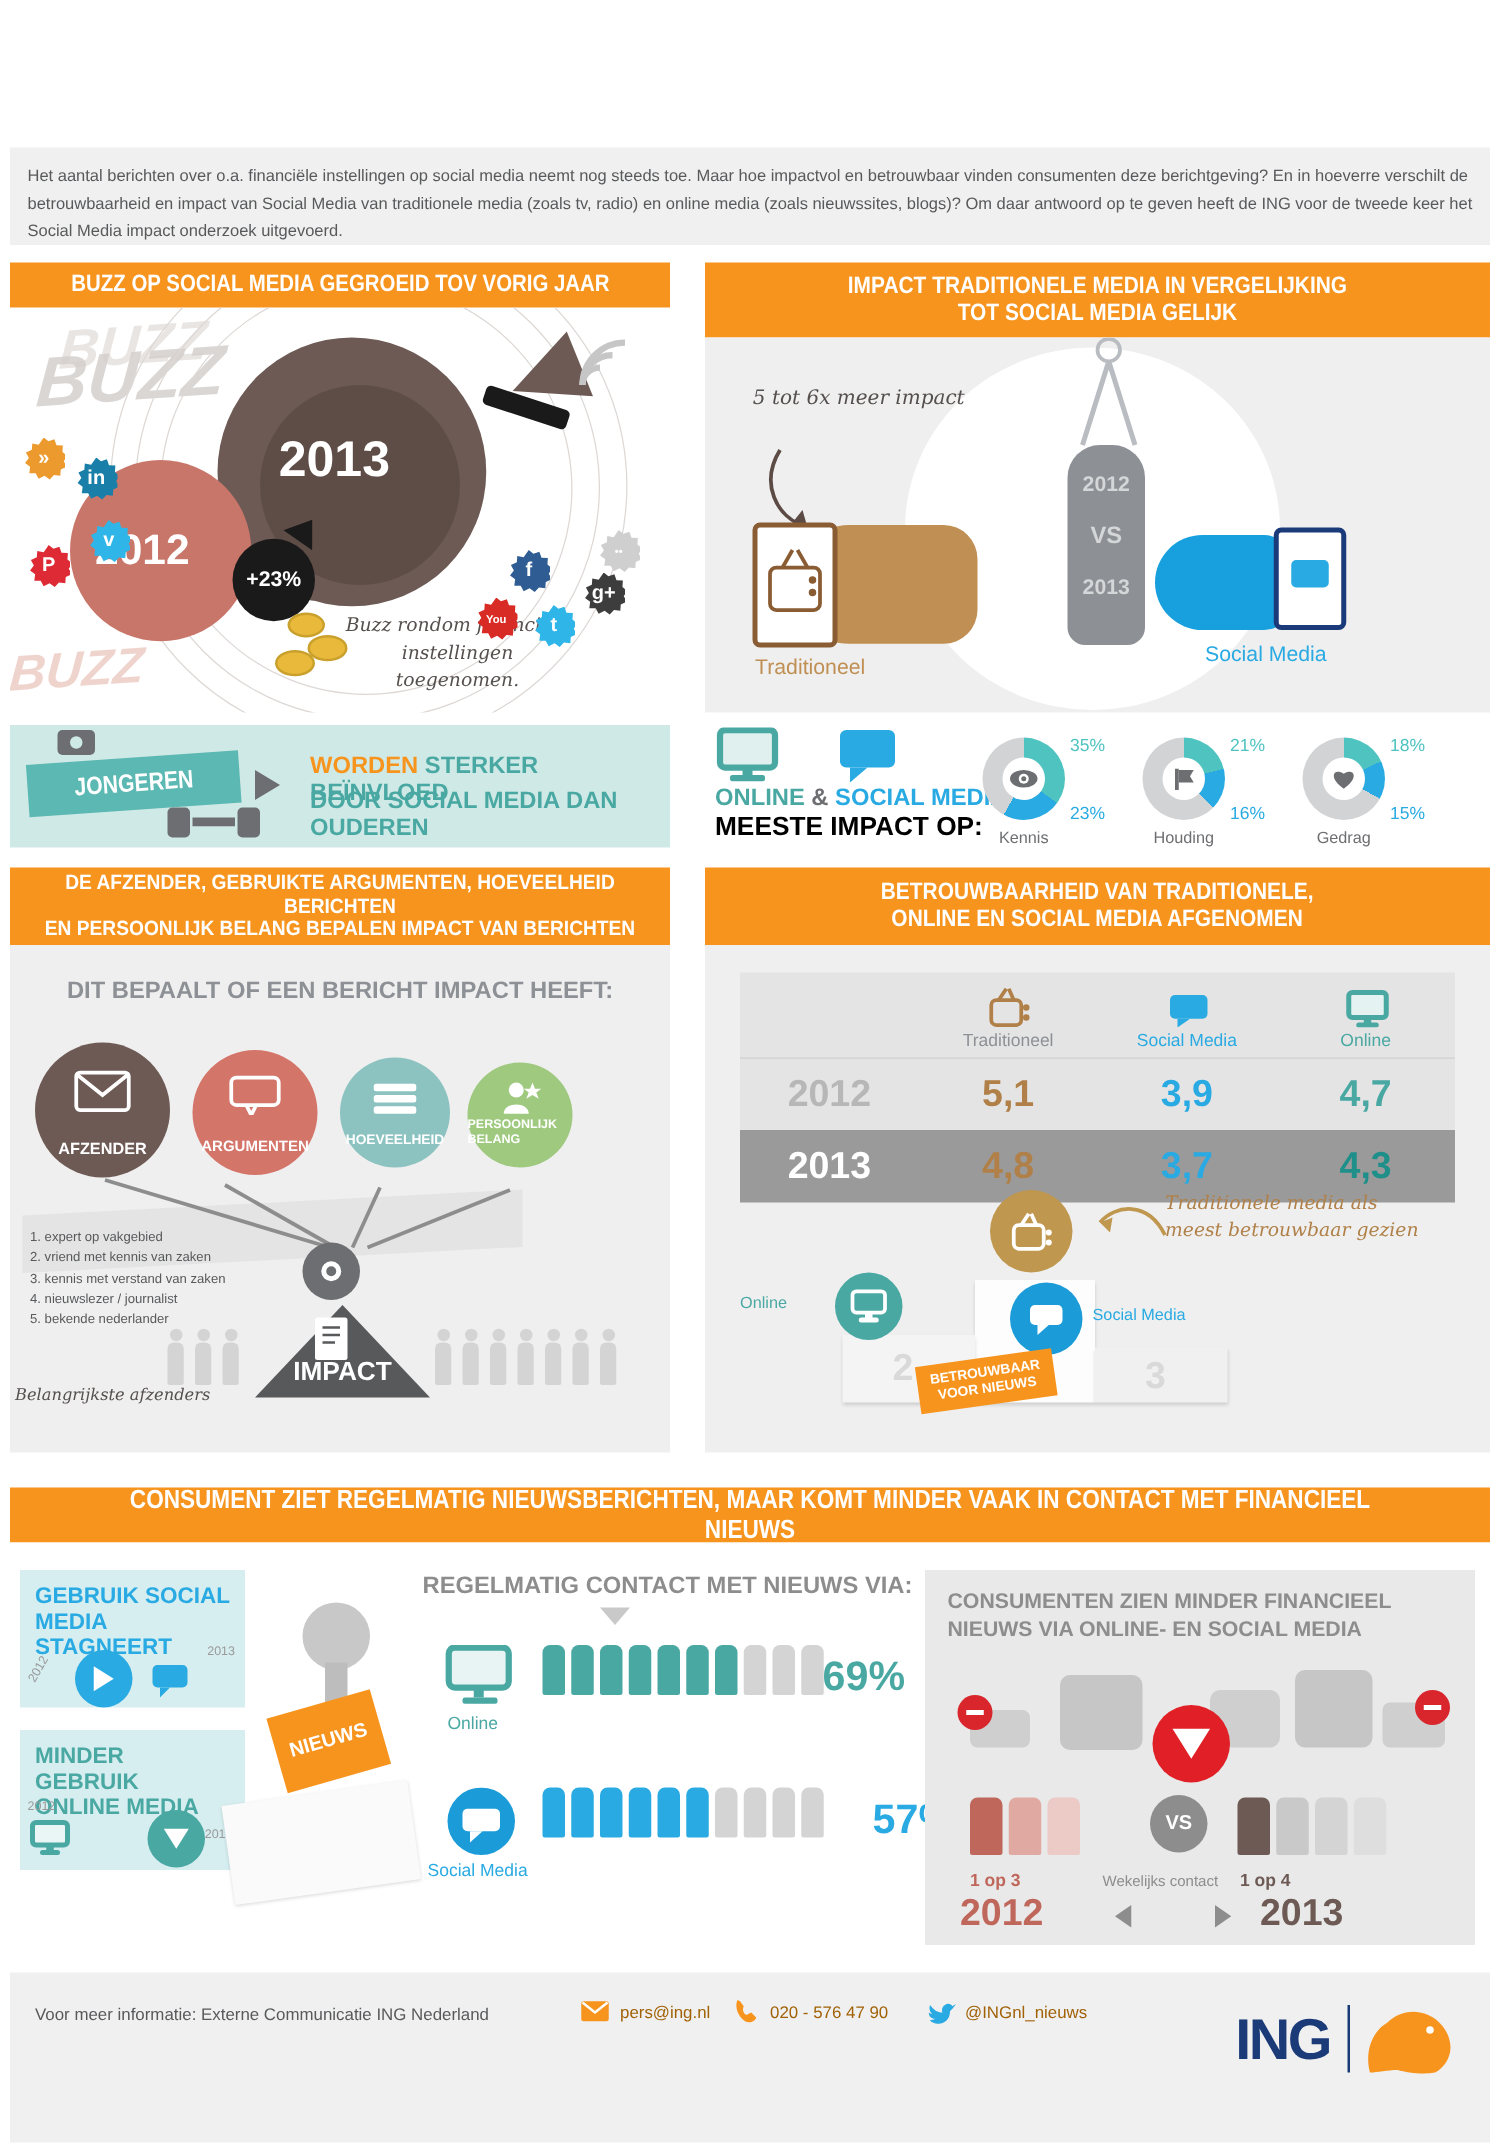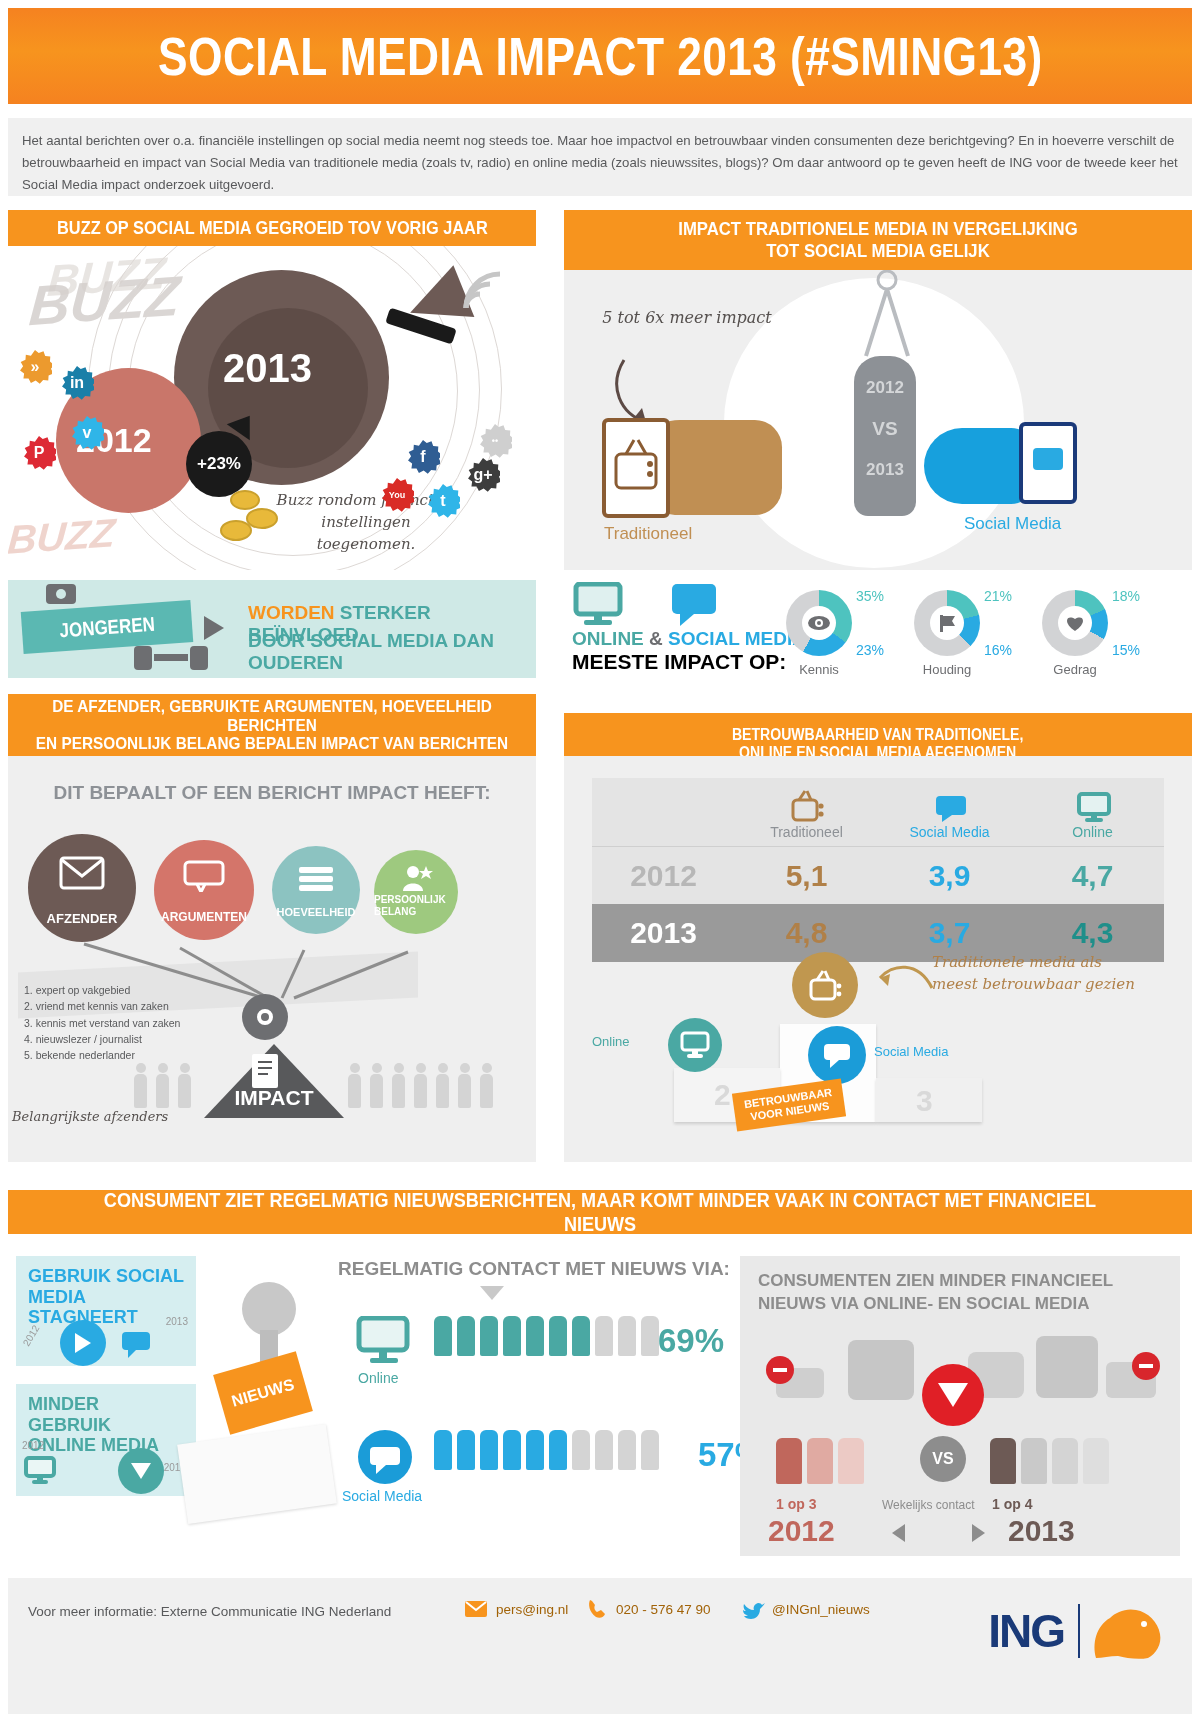--- a/index.html
+++ b/index.html
@@ -122,21 +122,21 @@
                 color:#fff; font-size:21px; font-weight:bold; }
   .knob { position:absolute; left:234px; top:238px; width:46px; height:46px; background:#6d6e71;
           border-radius:50%; display:flex;align-items:center;justify-content:center;}
   .person { position:absolute; width:13px; height:34px; background:#d4d4d4; border-radius:5px 5px 2px 2px;}
   .person::before { content:''; position:absolute; left:1.5px; top:-11px; width:10px;height:10px;
                     background:#d4d4d4; border-radius:50%; }
   .belang { position:absolute; left:4px; top:352px; font-family:"DejaVu Serif",serif; font-style:italic;
             font-size:13px; color:#55504e; line-height:1.4;}
 
   
-  #betr-bar { position:absolute; left:564px; top:694px; width:628px; height:62px; font-size:16px;margin-top:19px;}
+  #betr-bar { position:absolute; left:564px; top:694px; width:628px; height:62px; font-size:19px;}
   #betr-body { position:absolute; left:564px; top:756px; width:628px; height:406px; background:#efefef; overflow:hidden;}
   .tbl { position:absolute; left:28px; top:22px; width:572px; }
   .tbl-head { display:flex; height:68px; background:#e4e4e4; align-items:flex-end; padding-bottom:6px;}
   .tbl-head > div { flex:1; text-align:center; font-size:14px; color:#8d9196; }
   .row2012 { display:flex; height:58px; align-items:center; background:#e4e4e4; border-top:1px solid #cfcfcf;}
   .row2013 { display:flex; height:58px; align-items:center; background:#9a9a9a; }
   .row2012 > div, .row2013 > div { flex:1; text-align:center; font-size:30px; font-weight:bold; }
   .podium { position:absolute; background:#fff; box-shadow:0 2px 3px rgba(0,0,0,.14); }
   .podium-num { position:absolute; color:#d9d9d9; font-size:30px; font-weight:bold; }
   .circle-icon { position:absolute; border-radius:50%; display:flex; align-items:center; justify-content:center; }
@@ -163,23 +163,20 @@
   
   #footer { position:absolute; left:8px; top:1578px; width:1184px; height:136px; background:#f0f0f0; }
   .foot-txt { position:absolute; left:20px; top:26px; font-size:13.5px; color:#58595b; }
   .foot-item { position:absolute; font-size:13.5px; color:#a16207; }
 </style>
 </head>
 <body>
 
 <div class="page">
 
-  <div class="header">
-    <h1>SOCIAL MEDIA IMPACT 2013 (#SMING13)</h1>
-  </div>
 
   <div class="intro">
     <p>Het aantal berichten over o.a. financiële instellingen op social media neemt nog steeds toe. Maar hoe impactvol en betrouwbaar vinden consumenten deze berichtgeving? En in hoeverre verschilt de betrouwbaarheid en impact van Social Media van traditionele media (zoals tv, radio) en online media (zoals nieuwssites, blogs)? Om daar antwoord op te geven heeft de ING voor de tweede keer het Social Media impact onderzoek uitgevoerd.</p>
   </div>
 
   <div class="bar" id="buzz-bar">
     <span>BUZZ OP SOCIAL MEDIA GEGROEID TOV VORIG JAAR</span>
   </div>
   <div id="buzz-body">
     <div class="ghost-buzz" style="left:22px;top:22px;font-size:56px;color:#bdb6b2;">BUZZ</div>

